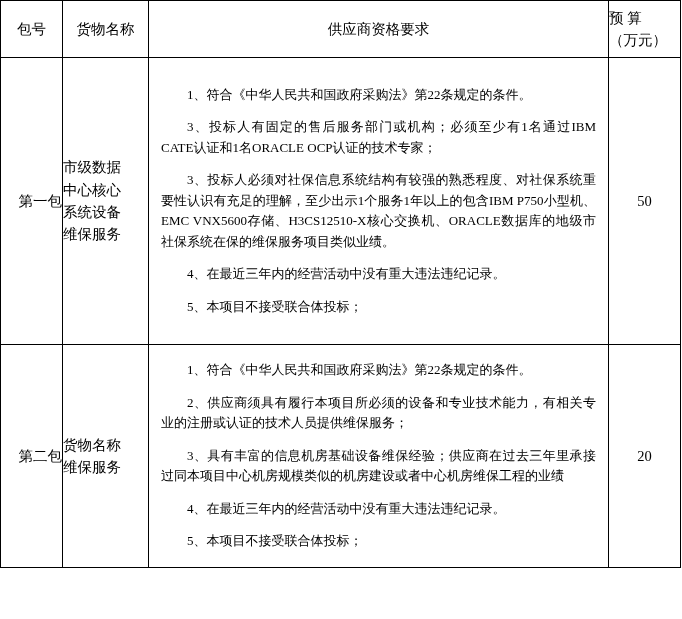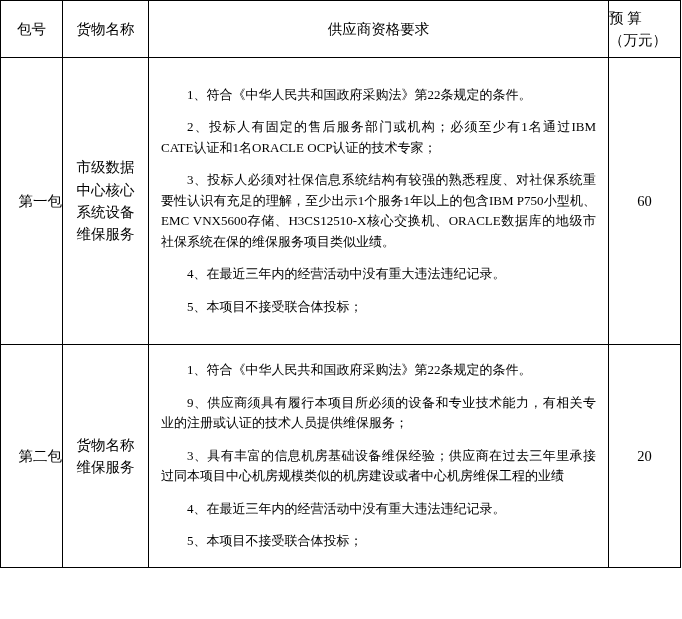--- a/index.html
+++ b/index.html
@@ -48,21 +48,20 @@
     line-height: 1.35;
     padding: 4px 0;
   }
   .hdr-budget .l1 { display: block; }
   .hdr-budget .l2 { display: block; }
 
   .cell-center {
     text-align: right;
   }
   .cell-name {
-    text-align: center;
     line-height: 1.6;
     padding: 0 6px;
   }
   .cell-name span { display: block; }
 
   .req-cell {
     padding: 10px 9px 10px 9px;
     text-align: justify;
     text-justify: inter-ideograph;
   }
@@ -106,36 +105,36 @@
       <tr class="row1">
         <td class="cell-center">第一包</td>
         <td class="cell-name">
           <span>市级数据</span>
           <span>中心核心</span>
           <span>系统设备</span>
           <span>维保服务</span>
         </td>
         <td class="req-cell">
           <p>1、符合《中华人民共和国政府采购法》第22条规定的条件。</p>
-          <p>2、投标人有固定的售后服务部门或机构；必须至少有1名通过IBM CATE认证和1名ORACLE OCP认证的技术专家；</p>
+          <p>3、投标人有固定的售后服务部门或机构；必须至少有1名通过IBM CATE认证和1名ORACLE OCP认证的技术专家；</p>
           <p>3、投标人必须对社保信息系统结构有较强的熟悉程度、对社保系统重要性认识有充足的理解，至少出示1个服务1年以上的包含IBM P750小型机、EMC VNX5600存储、H3CS12510-X核心交换机、ORACLE数据库的地级市社保系统在保的维保服务项目类似业绩。</p>
           <p>4、在最近三年内的经营活动中没有重大违法违纪记录。</p>
           <p>5、本项目不接受联合体投标；</p>
         </td>
-        <td class="budget-cell">60</td>
+        <td class="budget-cell">50</td>
       </tr>
       <tr class="row2">
         <td class="cell-center">第二包</td>
         <td class="cell-name">
           <span>货物名称</span>
           <span>维保服务</span>
         </td>
         <td class="req-cell">
           <p>1、符合《中华人民共和国政府采购法》第22条规定的条件。</p>
-          <p>9、供应商须具有履行本项目所必须的设备和专业技术能力，有相关专业的注册或认证的技术人员提供维保服务；</p>
+          <p>2、供应商须具有履行本项目所必须的设备和专业技术能力，有相关专业的注册或认证的技术人员提供维保服务；</p>
           <p>3、具有丰富的信息机房基础设备维保经验；供应商在过去三年里承接过同本项目中心机房规模类似的机房建设或者中心机房维保工程的业绩</p>
           <p>4、在最近三年内的经营活动中没有重大违法违纪记录。</p>
           <p>5、本项目不接受联合体投标；</p>
         </td>
         <td class="budget-cell">20</td>
       </tr>
     </tbody>
   </table>
 </div>
 

